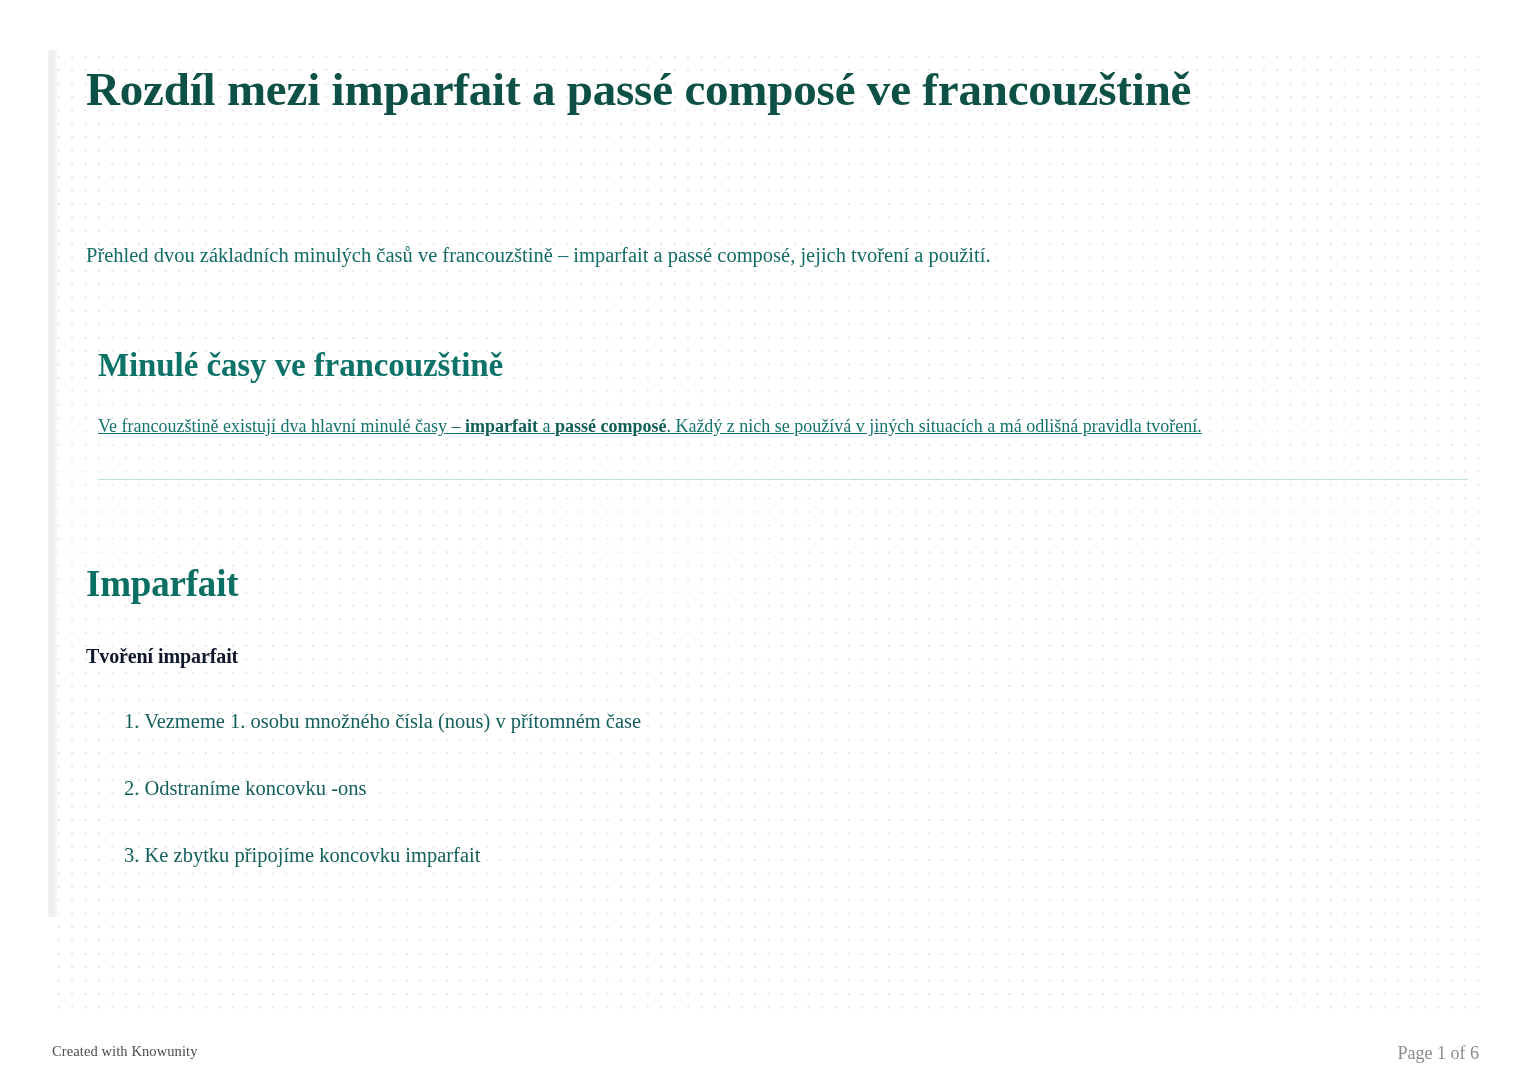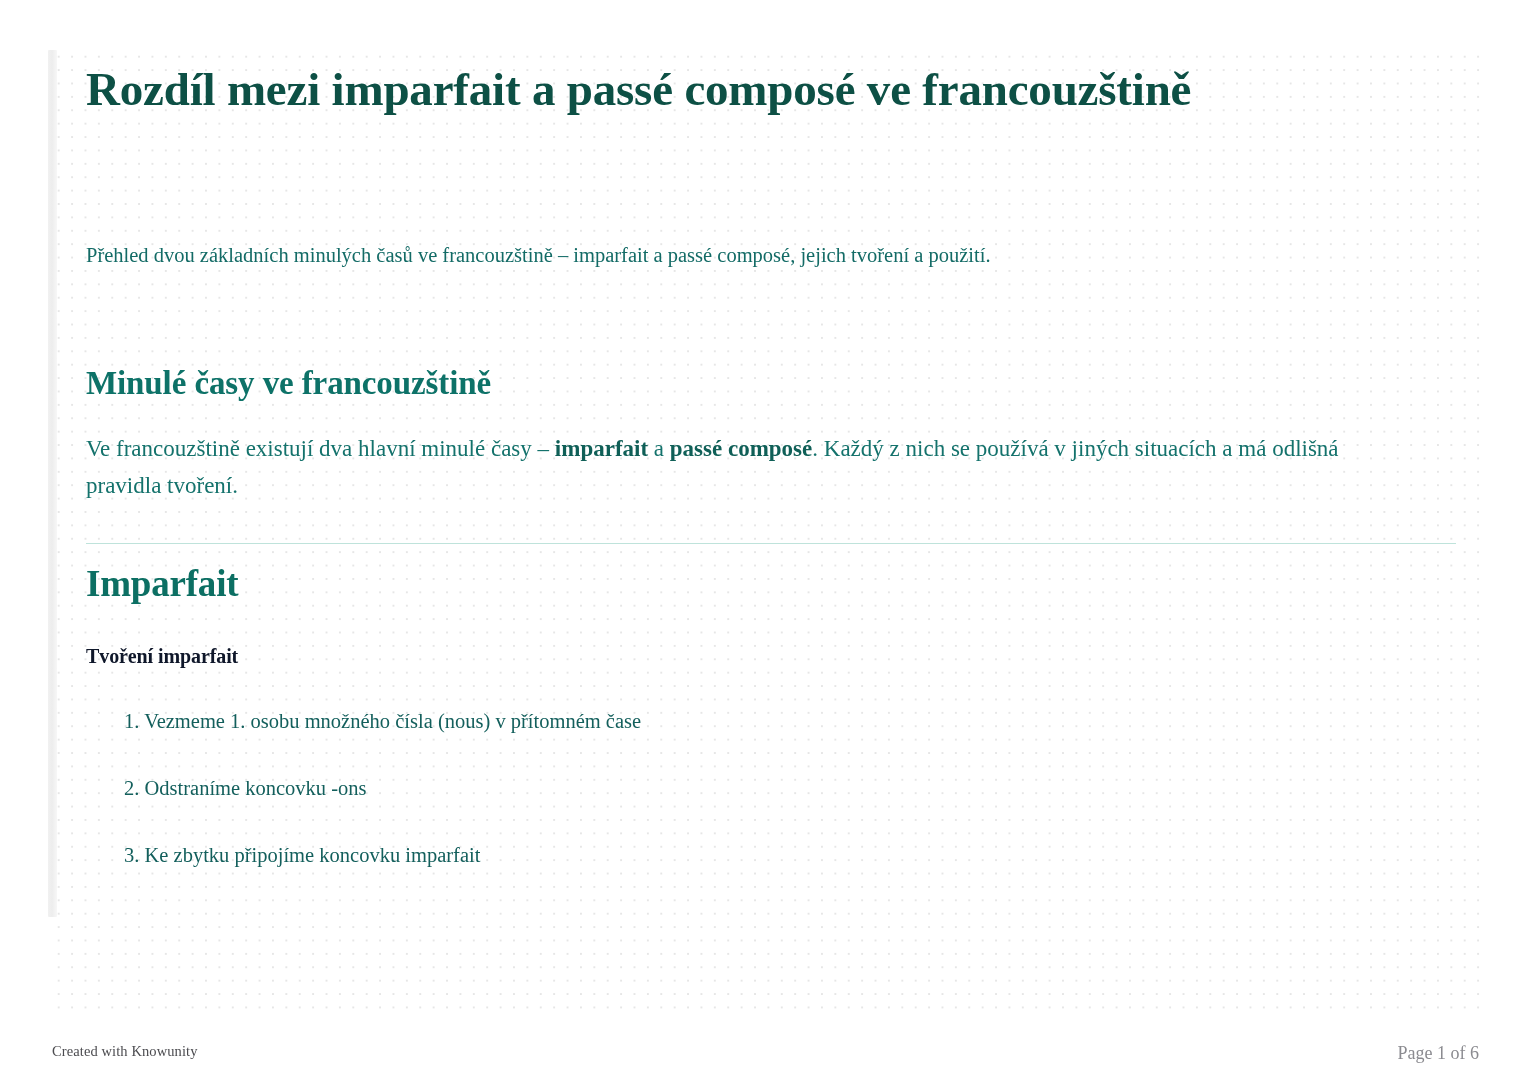--- a/index.html
+++ b/index.html
@@ -98,24 +98,25 @@
   .h3 {
     margin: 0;
     font-size: 20px;
     font-weight: 700;
     color: #0f172a;
     letter-spacing: -0.1px;
   }
 
   .para {
     margin: 0;
-    font-size: 23px;
+    font-size: 18px;
     line-height: 1.62;
     color: #14726c;
     max-width: 1332px;
+    text-decoration: underline;
   }
   .para b {
     font-weight: 700;
     color: #0f5f57;
   }
 
   .rule {
     height: 0;
     border-top: 1.6px solid #bfe3db;
     width: 1370px;
@@ -162,21 +163,21 @@
 
   <div id="dot-field"></div>
   <div id="left-rail"></div>
 
   <div id="content">
 
     <h1 class="doc-title">Rozdíl mezi imparfait a passé composé ve francouzštině</h1>
 
     <p class="doc-subtitle">Přehled dvou základních minulých časů ve francouzštině – imparfait a passé composé, jejich tvoření a použití.</p>
 
-    <div class="section" style="top:303px;">
+    <div class="section" style="top:285px;margin-left:12px;">
       <h2 class="h2">Minulé časy ve francouzštině</h2>
 
       <p class="para" style="margin-top:28px;">
         <span>Ve francouzštině existují dva hlavní minulé časy – </span><b>imparfait</b><span> a </span><b>passé composé</b><span>. Každý z nich se používá v jiných situacích a má odlišná pravidla tvoření.</span>
       </p>
 
       <div class="rule" style="margin-top:38px;"></div>
     </div>
 
     <div class="section" style="top:500px;">

